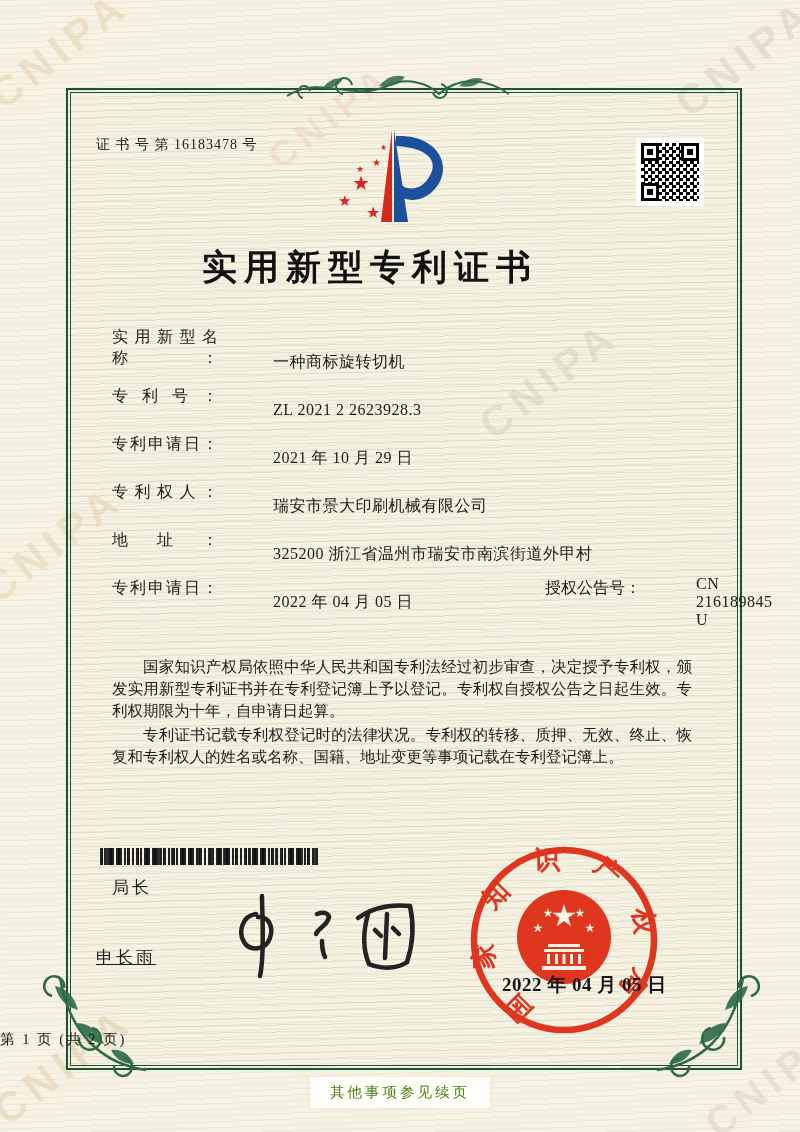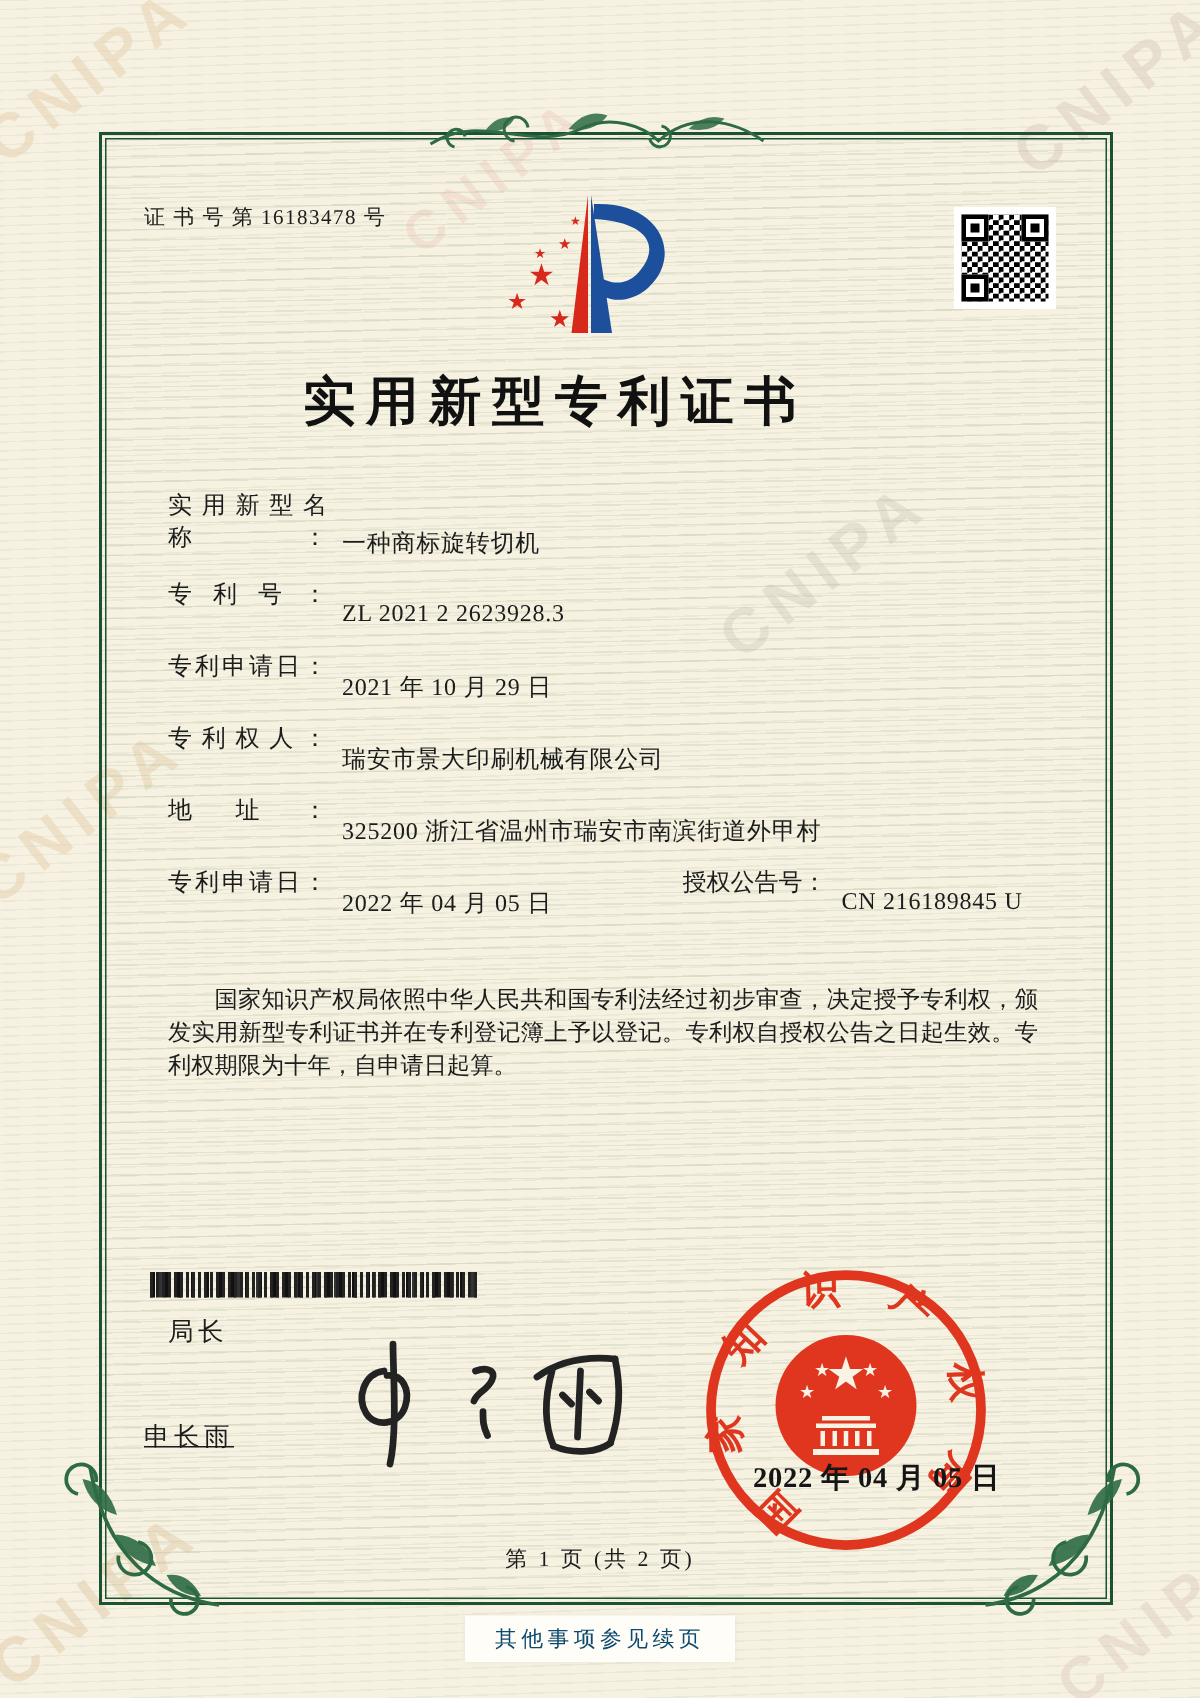--- a/index.html
+++ b/index.html
@@ -32,42 +32,42 @@
   .qr-grid{position:relative;width:58px;height:58px;
     background:conic-gradient(#000 25%, transparent 0 50%, #000 0 75%, transparent 0);
     background-size:7px 7px;}
   .fp{position:absolute;width:12px;height:12px;border:3px solid #000;background:#fff;}
   .fp::after{content:"";position:absolute;left:3px;top:3px;width:6px;height:6px;background:#000;}
   .fp.tl{left:0;top:0}.fp.tr{right:0;top:0}.fp.bl{left:0;bottom:0}
   .title{left:0;top:244px;width:740px;text-align:center;font-size:35px;font-weight:bold;
          letter-spacing:7px;color:#111;}
   
   .fields{left:112px;top:324px;width:600px;}
-  .frow{height:48px;display:flex;align-items:center;font-size:16px;}
+  .frow{height:48px;display:flex;align-items:center;font-size:16px;gap:45px;}
   .flabel{display:inline-block;width:106px;text-align:justify;text-align-last:justify;flex:none;}
   .fvalue{margin-left:10px;letter-spacing:.5px;margin-top:28px;}
   .fvalue.w1{width:227px;flex:none;}
   .flabel2{flex:none;}
   
   .paras{left:112px;top:656px;width:580px;}
   .paras p{margin:0 0 2px 0;font-size:15.5px;line-height:22px;text-indent:2em;text-align:justify;}
   
   .barcode{left:100px;top:848px;width:218px;height:17px;
     background-image:
       repeating-linear-gradient(90deg,#222 0 2px,transparent 2px 4px),
       repeating-linear-gradient(90deg,#111 0 3px,transparent 3px 9px),
       repeating-linear-gradient(90deg,transparent 0 6px,#333 6px 8px,transparent 8px 13px);}
   .signer-title{left:112px;top:876px;font-size:17px;letter-spacing:3px;font-family:Liberation Serif, serif;}
   .signer-name{left:96px;top:946px;font-size:17px;letter-spacing:3px;text-decoration:underline;}
   .signature{left:222px;top:884px;width:215px;height:105px;}
   .seal{left:464px;top:840px;width:200px;height:200px;opacity:.95;}
   .seal-date{left:502px;top:972px;font-size:19px;font-weight:bold;letter-spacing:.5px;color:#151515;z-index:4;}
-  .page-info{left:0;top:1030px;width:800px;text-align:center;font-size:14.5px;letter-spacing:2px;}
+  .page-info{left:0;top:1030px;width:800px;text-align:left;font-size:14.5px;letter-spacing:2px;}
   .footer-note{left:50%;transform:translateX(-50%);top:1077px;background:#fffdf8;
-    padding:6px 20px;font-size:14.5px;letter-spacing:3px;color:#0c4a6e;box-shadow:0 0 4px rgba(0,0,0,.05);}
+    padding:6px 20px;font-size:14.5px;letter-spacing:3px;color:#4d7c0f;box-shadow:0 0 4px rgba(0,0,0,.05);}
   .flourish{z-index:3;}
 </style>
 </head>
 <body>
 
 <div class="page">
 
   <span class="wm wm1">CNIPA</span>
   <span class="wm wm2">CNIPA</span>
   <span class="wm wm3">CNIPA</span>
@@ -170,20 +170,21 @@
     <div class="frow">
       <span class="flabel">专利申请日：</span>
       <span class="fvalue w1">2022 年 04 月 05 日</span>
       <span class="flabel2">授权公告号：</span>
       <span class="fvalue">CN 216189845 U</span>
     </div>
   </div>
 
   <div class="z3 paras">
     <p>国家知识产权局依照中华人民共和国专利法经过初步审查，决定授予专利权，颁发实用新型专利证书并在专利登记簿上予以登记。专利权自授权公告之日起生效。专利权期限为十年，自申请日起算。</p>
+    <p>专利证书记载专利权登记时的法律状况。专利权的转移、质押、无效、终止、恢复和专利权人的姓名或名称、国籍、地址变更等事项记载在专利登记簿上。</p>
   </div>
 
   <div class="z3 barcode"></div>
 
   <div class="z3 signer-title">局长</div>
   <div class="z3 signer-name">申长雨</div>
 
   <svg class="z3 signature" viewBox="0 0 215 105">
     <g fill="none" stroke="#232323" stroke-width="4.5" stroke-linecap="round">
       <path d="M34,30 C20,32 16,48 22,58 C28,68 44,66 48,54 C52,42 46,32 36,33"></path>

